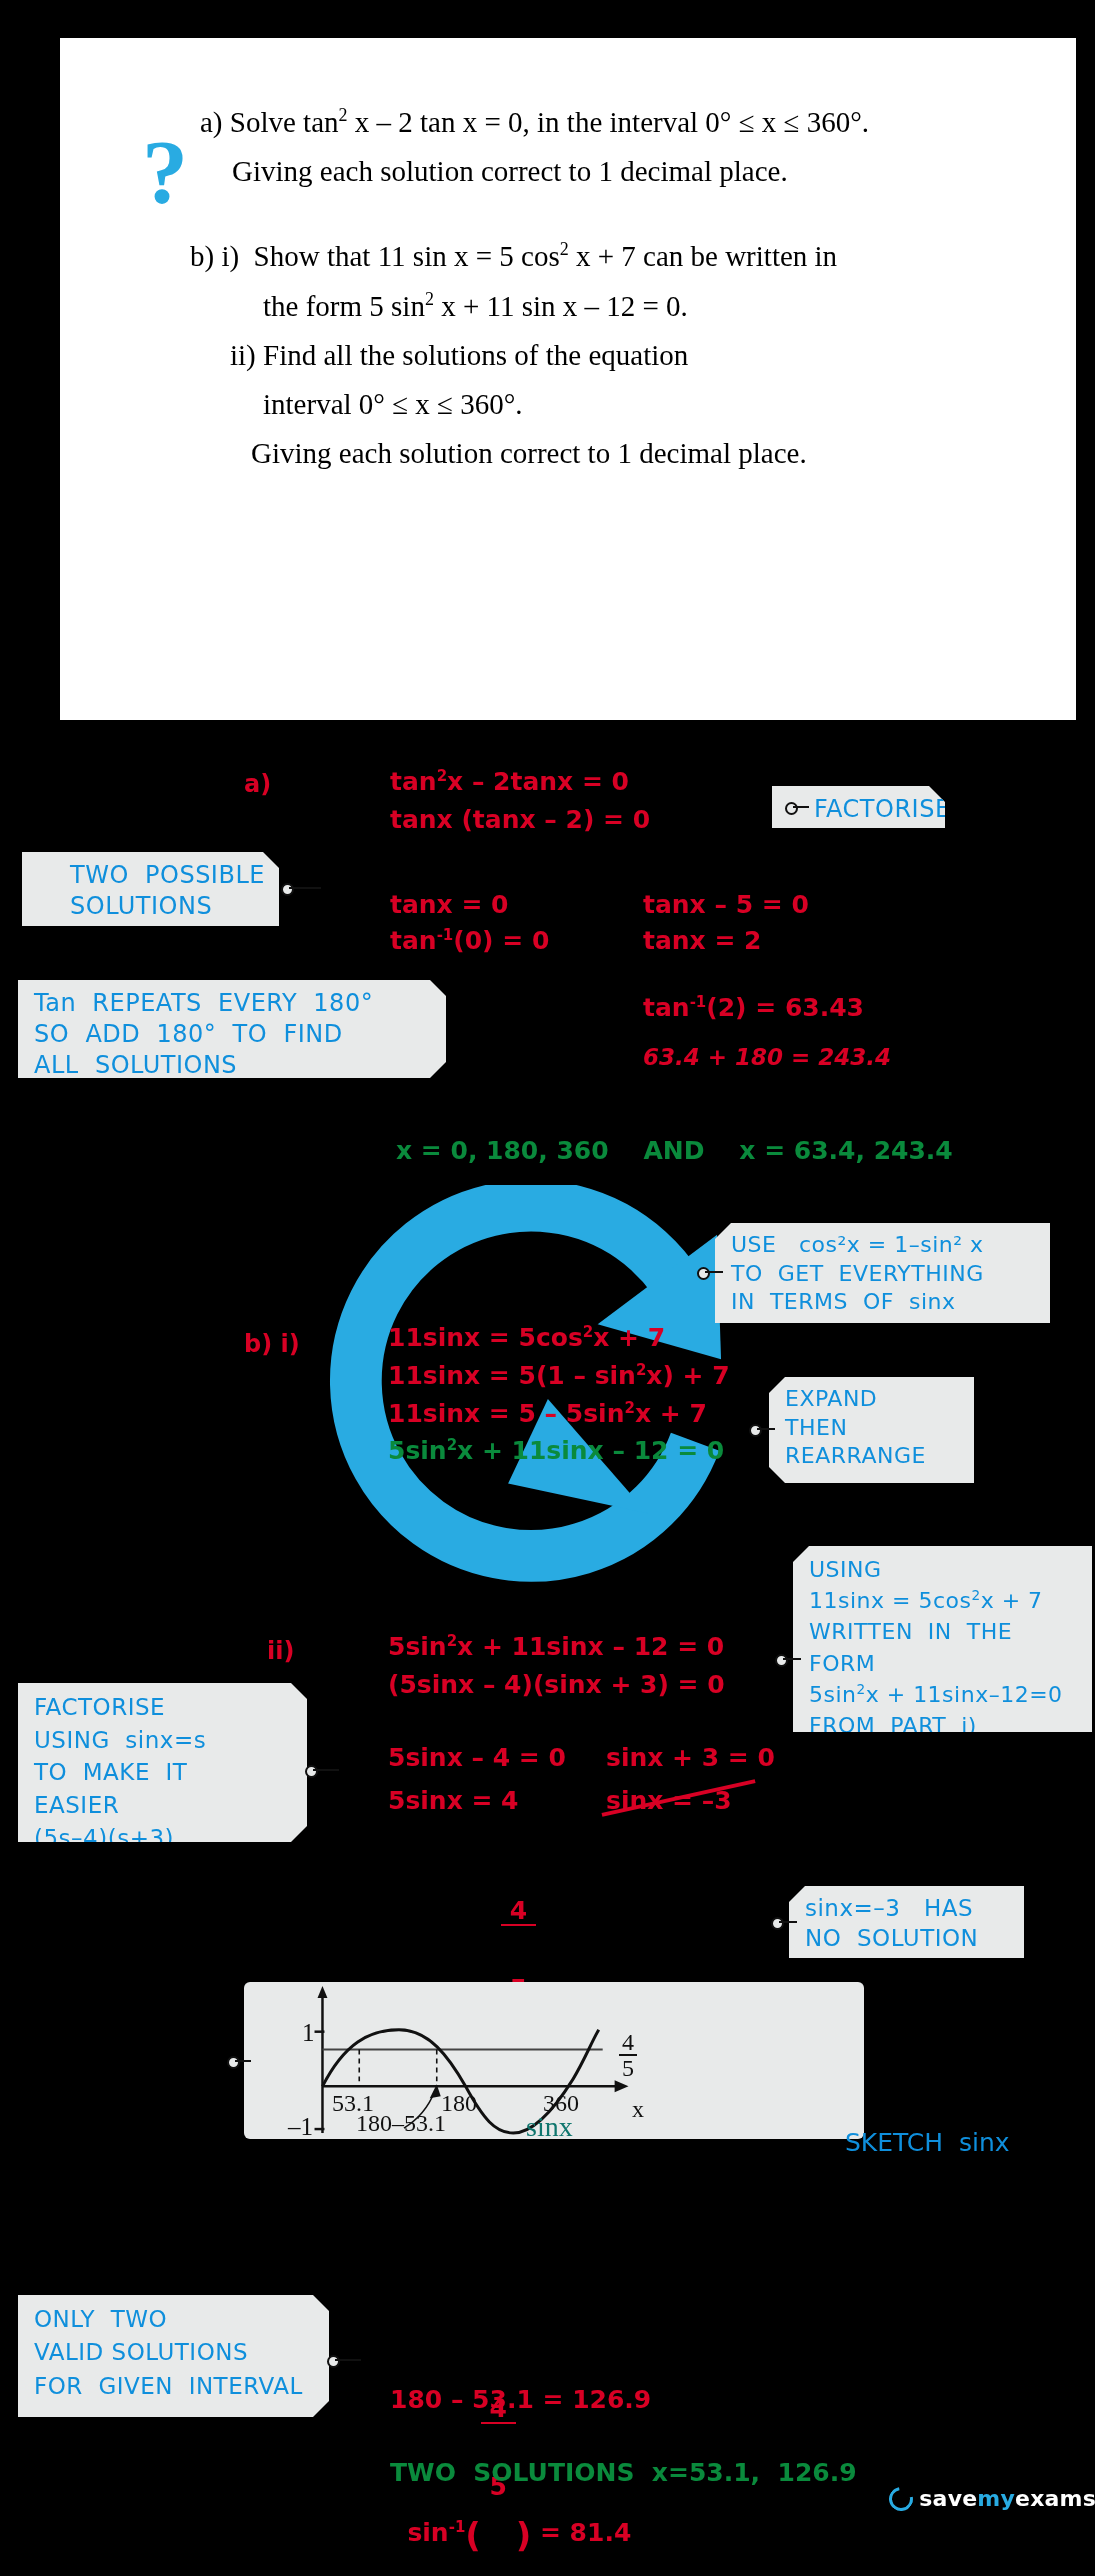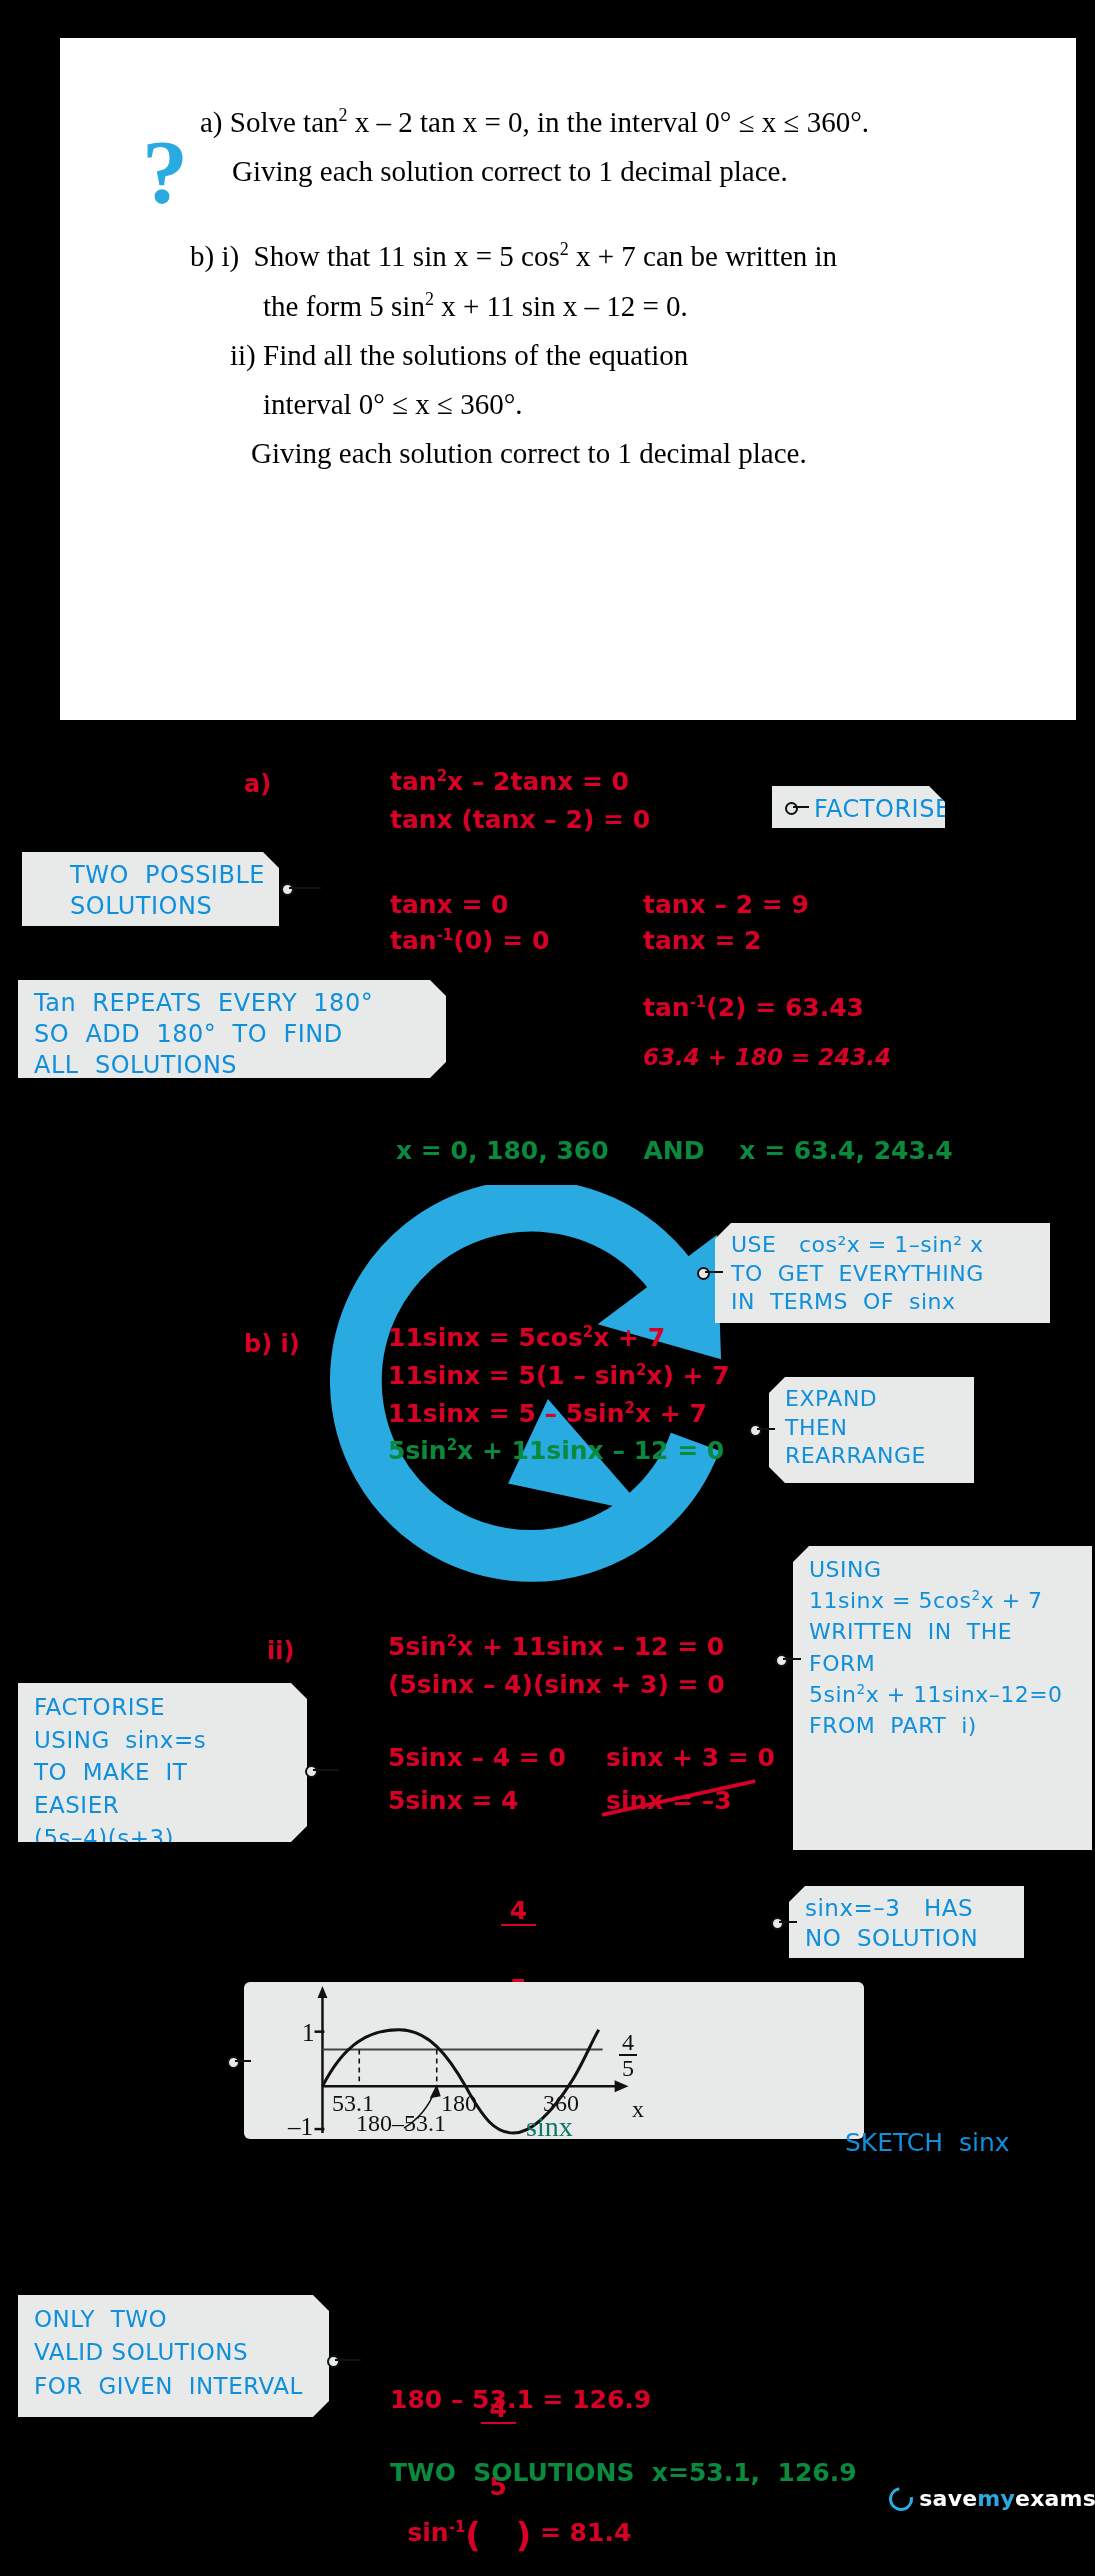--- a/index.html
+++ b/index.html
@@ -100,21 +100,21 @@
 </div>
 
 <div class="abs hw red" style="left:244px;top:772px;font-size:24px;">a)</div>
 
 <div class="abs hw red" style="left:390px;top:769px;font-size:25px;">tan<sup>2</sup>x – 2tanx = 0</div>
 <div class="abs hw red" style="left:390px;top:807px;font-size:25px;">tanx (tanx – 2) = 0</div>
 
 <div class="abs hw red" style="left:390px;top:892px;font-size:25px;">tanx = 0</div>
 <div class="abs hw red" style="left:390px;top:928px;font-size:25px;">tan<sup>-1</sup>(0) = 0</div>
 
-<div class="abs hw red" style="left:643px;top:892px;font-size:25px;">tanx – 2 = 9</div>
+<div class="abs hw red" style="left:643px;top:892px;font-size:25px;">tanx – 5 = 0</div>
 <div class="abs hw red" style="left:643px;top:928px;font-size:25px;">tanx = 2</div>
 <div class="abs hw red" style="left:643px;top:995px;font-size:25px;">tan<sup>-1</sup>(2) = 63.43</div>
 <div class="abs hw red" style="left:643px;top:1046px;font-size:23px;font-style:italic;">63.4 + 180 = 243.4</div>
 
 <div class="abs hw green" style="left:396px;top:1138px;font-size:25px;">x = 0, 180, 360    AND    x = 63.4, 243.4</div>
 
 <div class="note clip-r" style="left:22px;top:852px;width:257px;height:74px;font-size:24px;">TWO  POSSIBLE
 SOLUTIONS</div>
 <div class="conn abs" style="left:281px;top:883px;width:46px;height:10px;">
   <span class="dot"></span>
@@ -174,21 +174,21 @@
     <span style="display:block;line-height:1.05;">5</span>
   </span>
 </div>
 
 <div class="abs hw red" style="left:606px;top:1745px;font-size:25px;">sinx + 3 = 0</div>
 <div class="abs hw red" style="left:606px;top:1788px;font-size:25px;">sinx = –3</div>
 <svg class="abs" style="left:596px;top:1773px;" width="179" height="50" viewBox="0 0 180 50">
   <line x1="6" y1="42" x2="160" y2="8" stroke="#d80024" stroke-width="4"></line>
 </svg>
 
-<div class="note clip-lb" style="left:793px;top:1546px;width:299px;height:304px;font-size:22px;line-height:1.42;">USING
+<div class="note clip-lb" style="left:793px;top:1546px;width:299px;height:186px;font-size:22px;line-height:1.42;">USING
 11sinx = 5cos<sup>2</sup>x + 7
 WRITTEN  IN  THE
 FORM
 5sin<sup>2</sup>x + 11sinx–12=0
 FROM  PART  i)</div>
 <div class="conn abs left" style="left:775px;top:1654px;width:28px;height:10px;">
   <span class="dot"></span>
   <span class="bar" style="width:18px;left:8px;"></span>
 </div>
 

